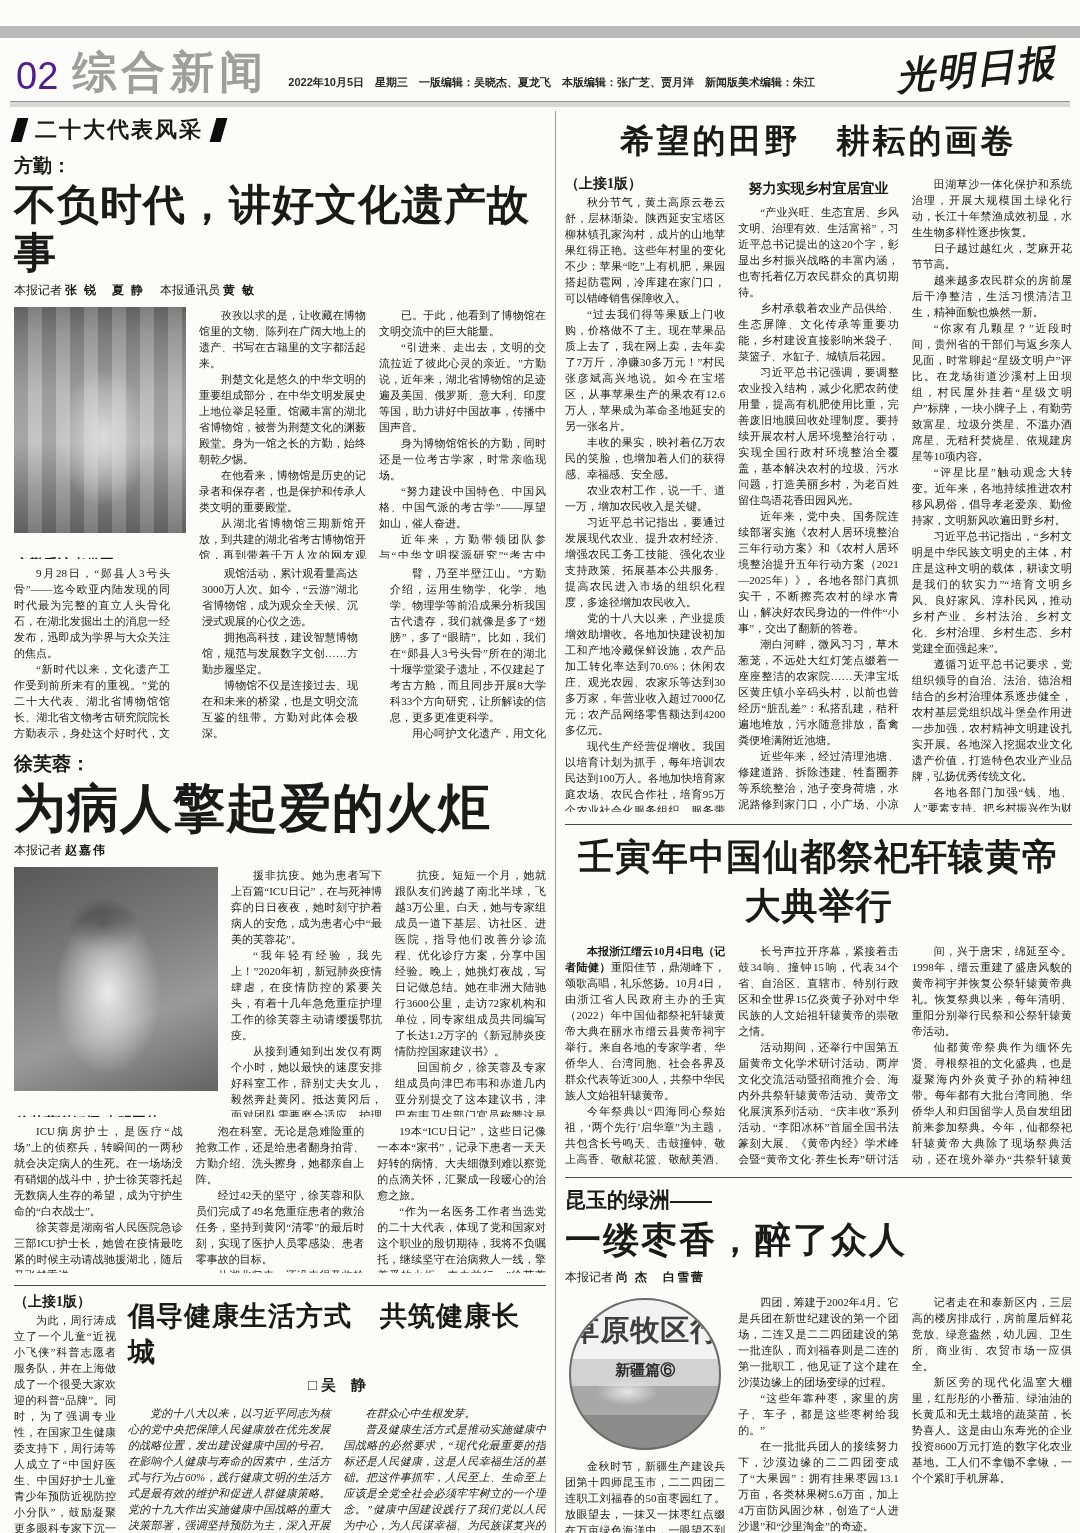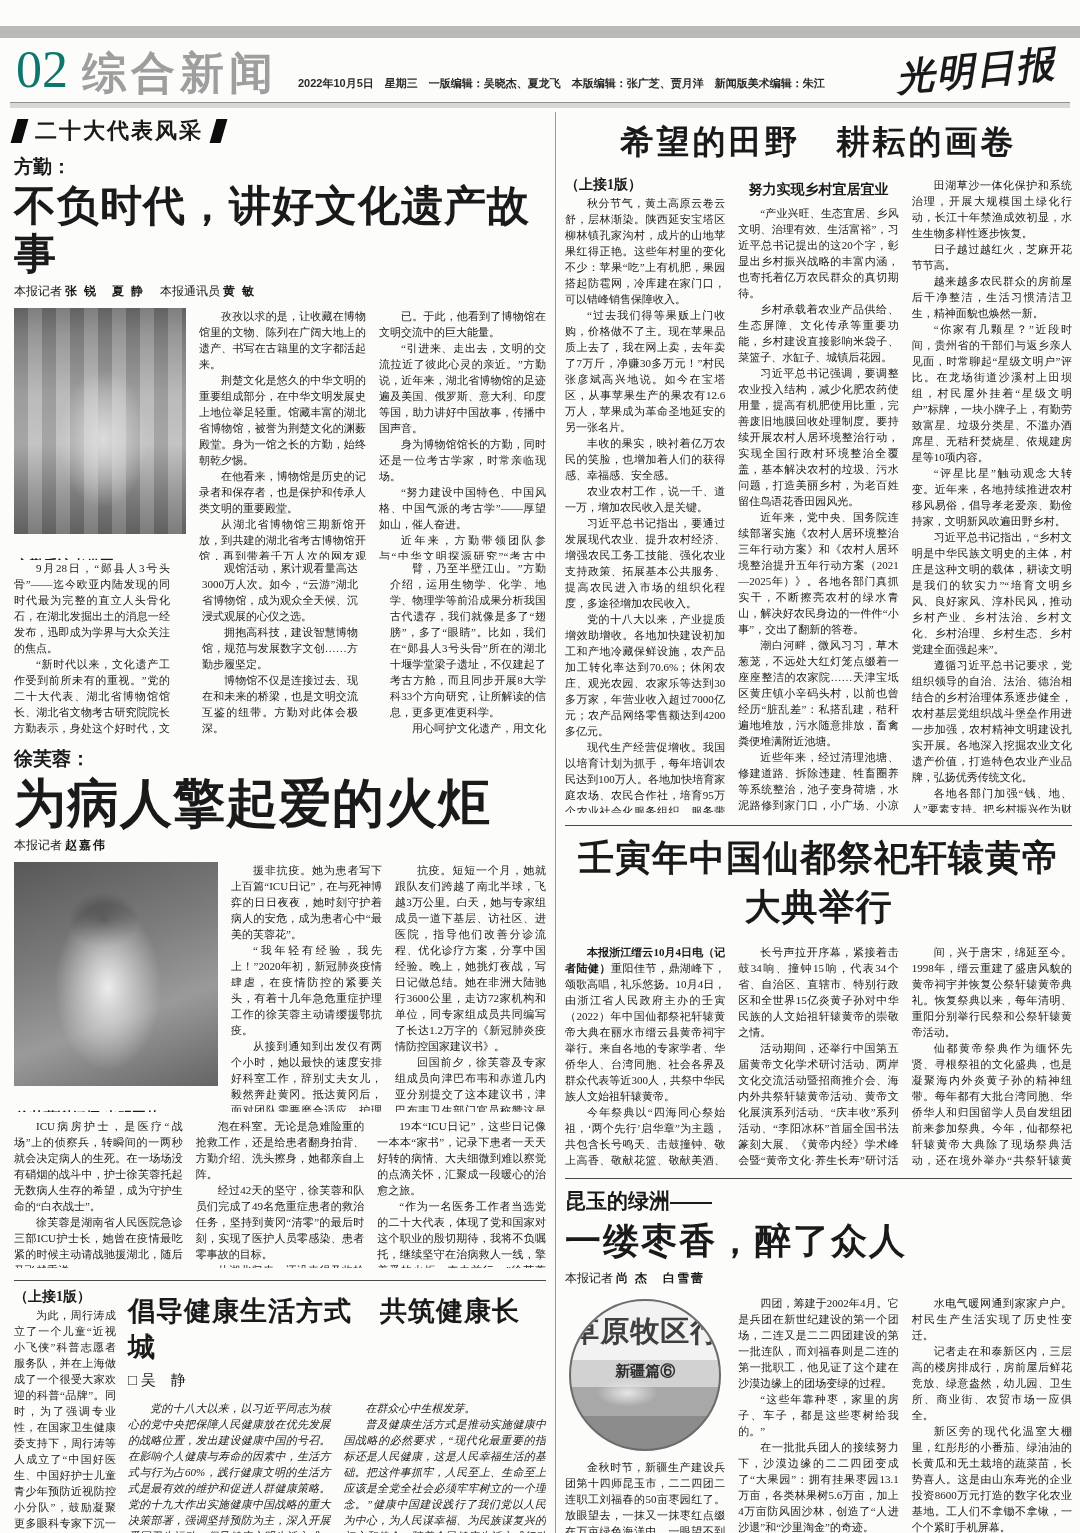--- a/index.html
+++ b/index.html
@@ -1,20 +1,20 @@
 <!DOCTYPE html>
 <html><head>
 <meta charset="utf-8">
 <style>
   html,body{margin:0;padding:0;}
   body{width:1080px;height:1533px;background:#fcfcfa;color:#1a1a1a;
        font-family:"Liberation Serif","DejaVu Serif",serif;overflow:hidden;}
   .topband{height:12px;background:#b9b9b9;margin-top:26px;}
   header{display:flex;align-items:flex-end;padding:6px 18px 4px 16px;}
-  .pageno{font-size:52px;line-height:1;color:#0f766e;font-family:Liberation Serif, serif;}
+  .pageno{font-size:38px;line-height:1;color:#4c1d95;font-family:Liberation Sans, sans-serif;}
   .secttitle{font-size:44px;line-height:1;font-weight:bold;color:#9e9e9e;margin-left:14px;letter-spacing:5px;}
   .dateline{font-size:11px;font-weight:bold;color:#2b2b2b;margin-left:20px;padding-bottom:5px;font-family:"Liberation Sans",sans-serif;}
   .masthead{margin-left:auto;font-size:38px;font-weight:bold;font-style:italic;
             font-family:"DejaVu Serif",serif;transform:rotate(-5deg);letter-spacing:2px;padding-right:6px;}
   .header-rule{margin:2px 10px 0;border-top:1px solid #8f8f8f;height:5px;background:#d8d8d8;}
   .content{display:flex;gap:9px;padding:4px 8px 0 14px;}
   .leftcol{width:532px;flex:none;}
   .vdiv{width:1px;background:#9a9a9a;flex:none;}
   .rightcol{flex:1;min-width:0;}
   
@@ -56,21 +56,21 @@
         linear-gradient(180deg,#f2f2f2 0 40%,#d2d2d2 40% 58%,#a8a8a8 58% 78%,#8c8c8c 78% 100%);}
   .logo .t1{position:absolute;top:22px;left:-14px;right:-14px;text-align:center;
             font-size:29px;font-weight:900;color:#3f3f3f;letter-spacing:1px;white-space:nowrap;}
   .logo .t2{position:absolute;top:62px;left:0;right:0;text-align:center;font-size:15px;font-weight:bold;color:#2e2e2e;}
   
   .bottomrow{display:flex;gap:12px;overflow:hidden;}
   .narrow{width:102px;flex:none;font-size:11px;line-height:16px;}
   .narrow p{margin:0;text-indent:2em;text-align:justify;}
   .jk{flex:1;min-width:0;}
   .headline-j{font-size:27px;font-weight:900;letter-spacing:1px;margin:4px 0 6px;}
-  .author{font-size:15px;font-weight:normal;margin:2px 0 10px;}
+  .author{font-size:15px;font-weight:bold;margin:2px 13px 10px;text-align:center;}
   .italicbody .col p{font-style:italic;}
 </style>
 </head>
 <body>
 
 <div class="topband"></div>
 
 <header>
   <div class="pageno">02</div>
   <div class="secttitle">综合新闻</div>
@@ -113,21 +113,21 @@
             <p>从湖北省博物馆三期新馆开放，到共建的湖北省考古博物馆开馆，再到带着千万人次的网友观展……他相信并</p>
           </div>
         <div class="col">
             <p>已。于此，他看到了博物馆在文明交流中的巨大能量。</p>
             <p>“引进来、走出去，文明的交流拉近了彼此心灵的亲近。”方勤说，近年来，湖北省博物馆的足迹遍及美国、俄罗斯、意大利、印度等国，助力讲好中国故事，传播中国声音。</p>
             <p>身为博物馆馆长的方勤，同时还是一位考古学家，时常亲临现场。</p>
             <p>“努力建设中国特色、中国风格、中国气派的考古学”——厚望如山，催人奋进。</p>
             <p>近年来，方勤带领团队参与“中华文明探源研究”“考古中国”，深化了对</p>
           </div>
       </div>
-      <div class="row" style="height:178px;gap:32px;">
+      <div class="row" style="height:178px;margin-top:6px;gap:32px;">
         <div class="col">
             <p>9月28日，“郧县人3号头骨”——迄今欧亚内陆发现的同时代最为完整的直立人头骨化石，在湖北发掘出土的消息一经发布，迅即成为学界与大众关注的焦点。</p>
             <p>“新时代以来，文化遗产工作受到前所未有的重视。”党的二十大代表、湖北省博物馆馆长、湖北省文物考古研究院院长方勤表示，身处这个好时代，文博人要倍加珍惜，不负文博人的担当和使命。</p>
             <p>“全国最美文物安全守护人”方勤</p>
           </div>
         <div class="col">
             <p>观馆活动，累计观看量高达3000万人次。如今，“云游”湖北省博物馆，成为观众全天候、沉浸式观展的心仪之选。</p>
             <p>拥抱高科技，建设智慧博物馆，规范与发展数字文创……方勤步履坚定。</p>
             <p>博物馆不仅是连接过去、现在和未来的桥梁，也是文明交流互鉴的纽带。方勤对此体会极深。</p>
             <p>有一次，方勤在俄罗斯莫斯科配合展览作一个讲座。台下，有从圣彼得堡、西伯利亚等地专程赶来的学者和年轻人。一曲以三千年编钟演奏的俄罗斯民歌《小路》，让听众心动不</p>
@@ -295,21 +295,20 @@
           <div>
               <p>金秋时节，新疆生产建设兵团第十四师昆玉市，二二四团二连职工刘福春的50亩枣园红了。放眼望去，一抹又一抹枣红点缀在万亩绿色海洋中，一眼望不到边，四野枣香弥漫。</p>
             </div>
         </div>
         <div class="col">
             <p>四团，筹建于2002年4月。它是兵团在新世纪建设的第一个团场，二连又是二二四团建设的第一批连队，而刘福春则是二连的第一批职工，他见证了这个建在沙漠边缘上的团场变绿的过程。</p>
             <p>“这些年靠种枣，家里的房子、车子，都是这些枣树给我的。”</p>
             <p>在一批批兵团人的接续努力下，沙漠边缘的二二四团变成了“大果园”：拥有挂果枣园13.1万亩，各类林果树5.6万亩，加上4万亩防风固沙林，创造了“人进沙退”和“沙里淘金”的奇迹。</p>
           </div>
         <div class="col">
-            <p>水电气暖网通到家家户户。村民生产生活实现了历史性变迁。</p>
             <p>记者走在和泰新区内，三层高的楼房排成行，房前屋后鲜花竞放、绿意盎然，幼儿园、卫生所、商业街、农贸市场一应俱全。</p>
             <p>新区旁的现代化温室大棚里，红彤彤的小番茄、绿油油的长黄瓜和无土栽培的蔬菜苗，长势喜人。这是由山东寿光的企业投资8600万元打造的数字化农业基地。工人们不拿锄不拿锹，一个个紧盯手机屏幕。</p>
           </div>
       </div>
     </article>
 
   </div>
 </div>
 
 </body></html>

